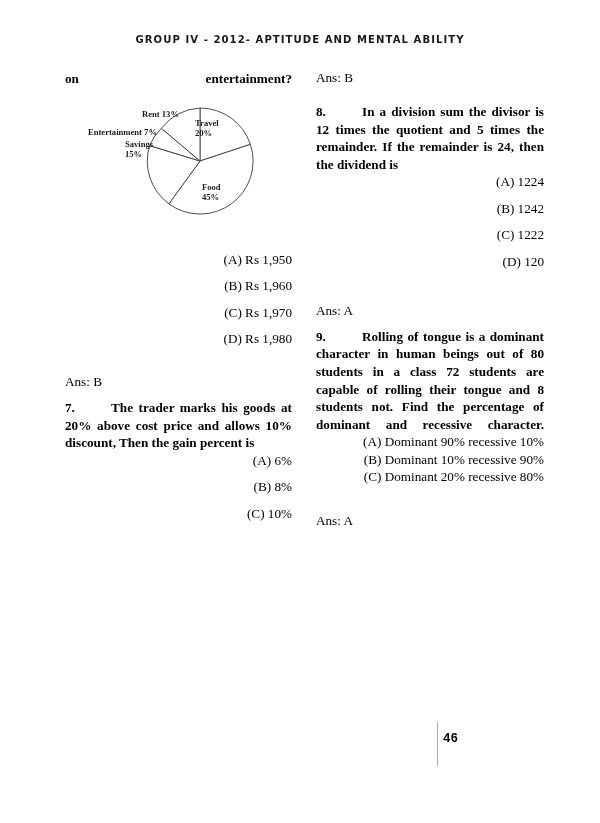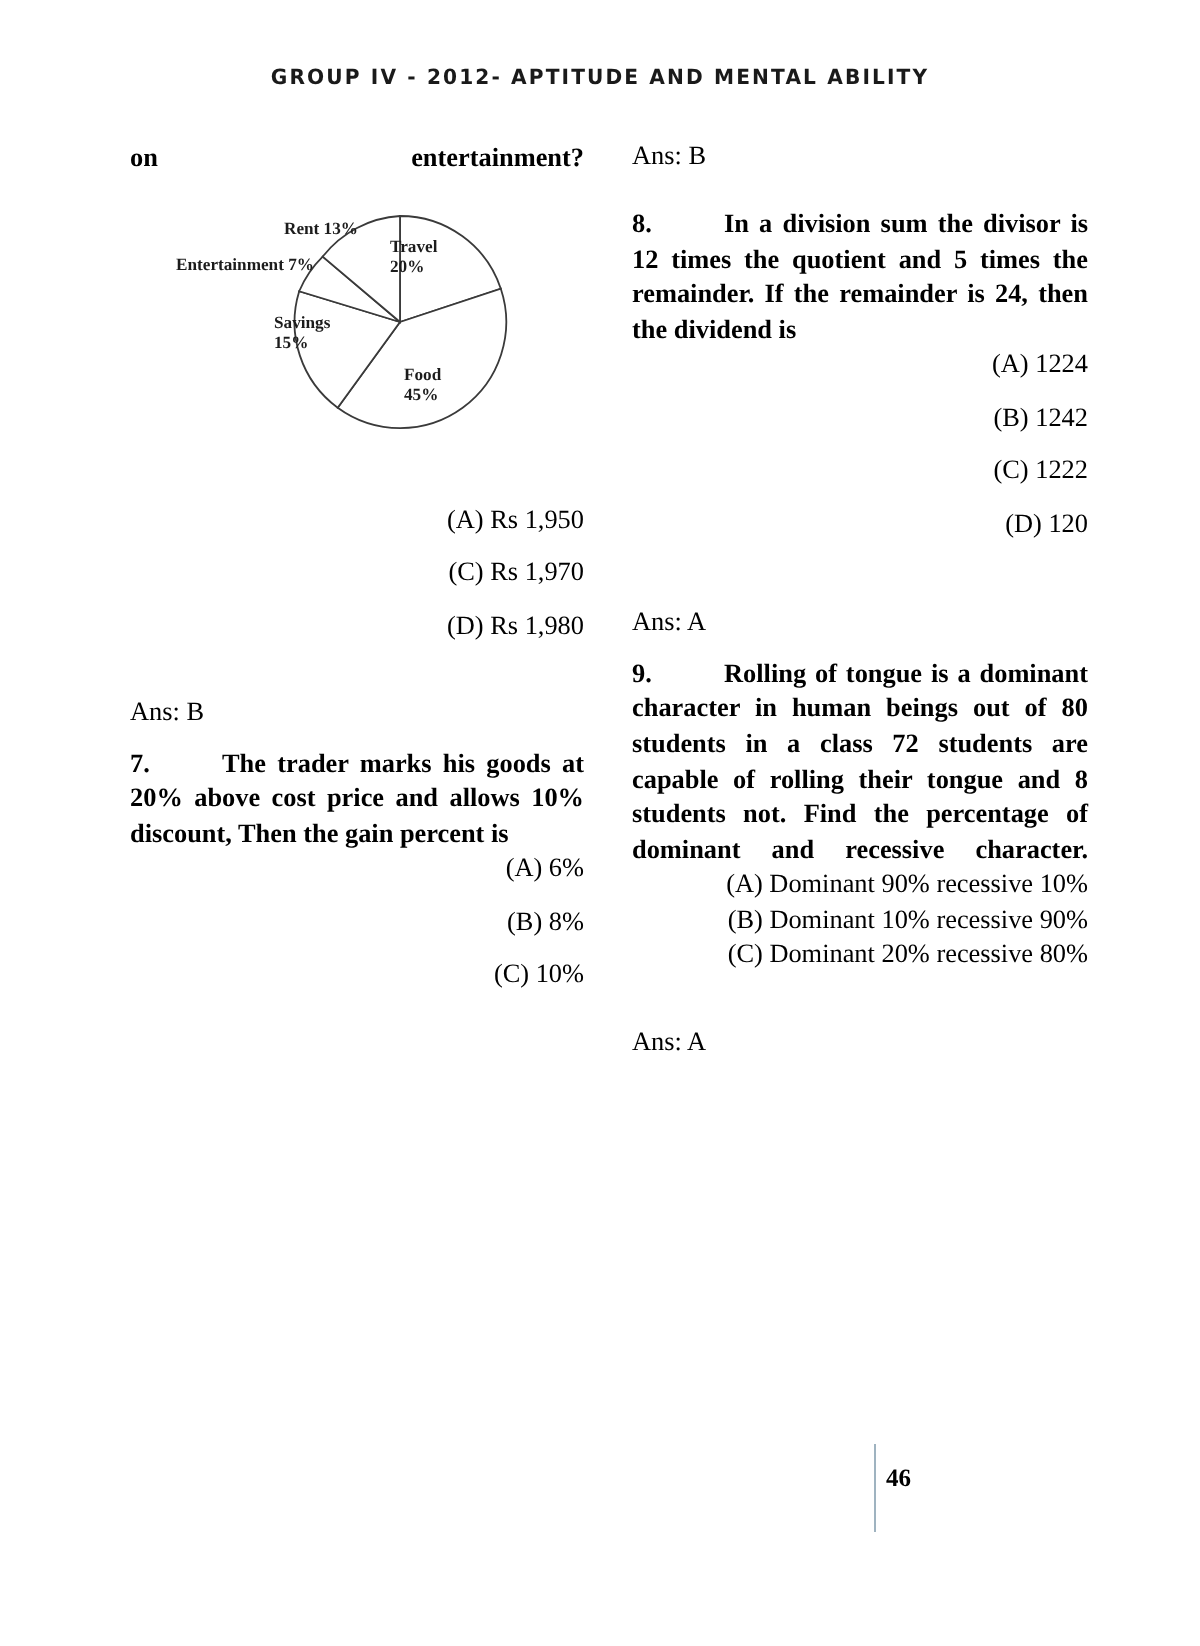--- a/index.html
+++ b/index.html
@@ -122,38 +122,38 @@
     font-family: "Liberation Serif", serif;
     font-size: 8.6px;
     font-weight: bold;
     color: #1c1c1c;
     line-height: 10px;
     text-align: left;
     white-space: nowrap;
   }
   .pl-travel { left: 130px; top: 28px; }
   .pl-food   { left: 137px; top: 92px; }
-  .pl-savings{ left: 60px;  top: 66px; margin-left: 12px; }
+  .pl-savings{ left: 60px;  top: 49px; }
   .pl-ent    { left: 23px;  top: 37px; }
   .pl-rent   { left: 77px;  top: 19px; }
 
   
   .footer-rule {
     position: absolute;
     left: 437px;
     top: 722px;
     width: 1px;
     height: 44px;
     background: #9fb3c0;
   }
   .page-num {
     position: absolute;
     left: 443px;
     top: 732px;
-    font-family: Liberation Serif, serif;
+    font-family: Liberation Mono, monospace;
     font-weight: bold;
     font-size: 12.5px;
     color: #000;
   }
 </style>
 </head>
 <body>
 
 <div class="page">
 
@@ -199,20 +199,21 @@
       </div>
 
       <div class="pie-label pl-ent">Entertainment 7%</div>
 
       <div class="pie-label pl-rent">Rent 13%</div>
     </div>
 
     <div class="gap-sm"></div>
 
     <div class="opt opt-spaced">(A) Rs 1,950</div>
+    <div class="opt opt-spaced">(B) Rs 1,960</div>
     <div class="opt opt-spaced">(C) Rs 1,970</div>
     <div class="opt">(D) Rs 1,980</div>
 
     <div class="gap-lg"></div>
 
     <div class="ans">Ans: B</div>
 
     <div class="gap-sm"></div>
 
     <p class="q-text lastleft">

